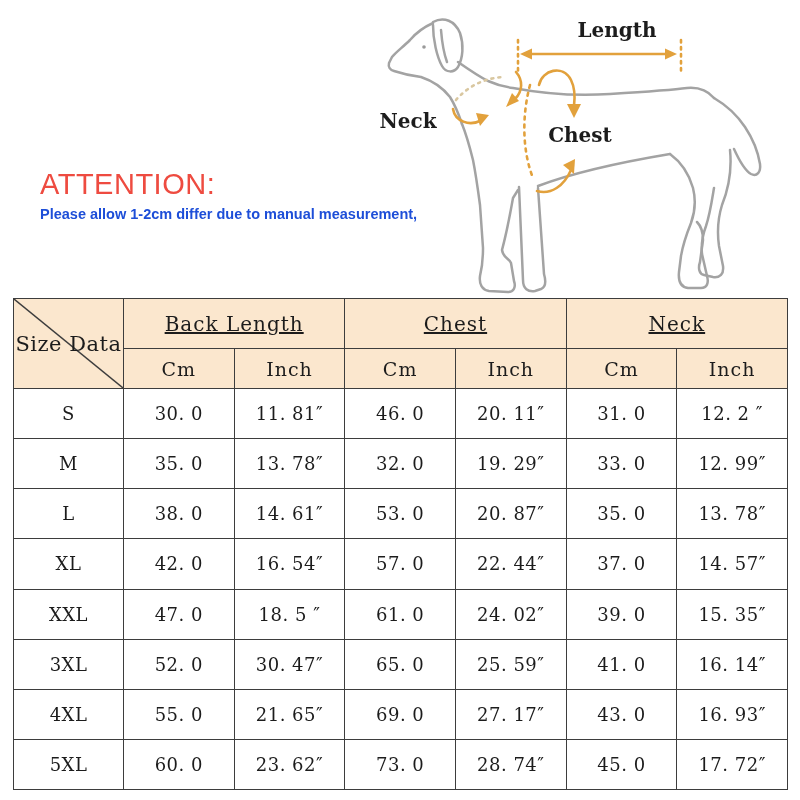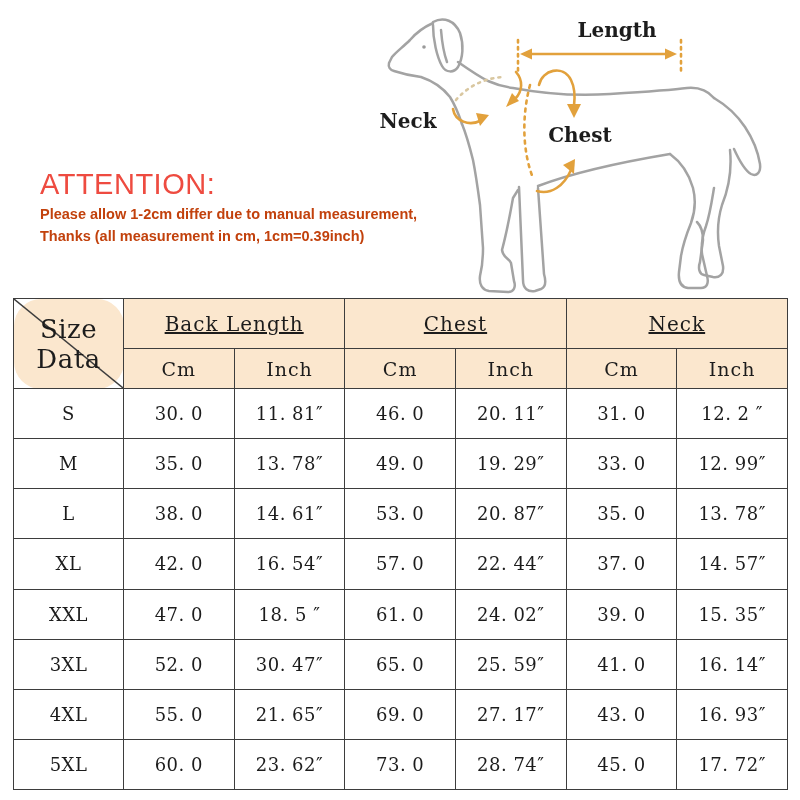--- a/index.html
+++ b/index.html
@@ -6,51 +6,50 @@
   .canvas{position:relative;width:800px;height:800px;background:#ffffff;overflow:hidden;
           font-family:"Liberation Sans",sans-serif;}
 
   .page-title{position:absolute;left:40px;top:10px;font-size:31px;font-weight:bold;
               color:#ee5348;letter-spacing:.5px;}
   .subtitle{position:absolute;left:40px;top:62px;font-size:16px;color:#9b9b9b;
             line-height:1.4;}
   .attention-title{position:absolute;left:40px;top:168px;font-size:29px;font-weight:normal;
                    color:#ee4b40;letter-spacing:.5px;}
   .attention-text{position:absolute;left:40px;top:204px;font-size:14.5px;font-weight:bold;
-                  color:#c2410c;line-height:1.5;}
+                  color:#1d4ed8;line-height:1.5;text-align:right;}
 
   .dog-diagram{position:absolute;left:370px;top:0px;width:430px;height:300px;}
   .diag-label{font-family:"DejaVu Serif",serif;font-weight:bold;font-size:20px;fill:#1c1c1c;}
 
   table.size-table{position:absolute;left:13px;top:298px;width:775px;height:492px;
        border-collapse:collapse;table-layout:fixed;text-align:center;
        font-family:"DejaVu Serif",serif;color:#1c1c1c;}
   .size-table td,.size-table th{border:1.6px solid #3d3d3d;padding:0;font-weight:normal;}
   .size-table thead th{background:#fbe7ce;}
   .row-group{height:50px;}
   .row-units{height:40px;}
   .group-hdr{font-size:20px;letter-spacing:1px;text-decoration:underline;}
   .unit-hdr{font-size:19px;letter-spacing:1px;}
   .size-table tbody td{font-size:18px;letter-spacing:.5px;background:#ffffff;height:49px;}
-  .corner-cell{position:relative;background:#fbe7ce;font-size:26px;letter-spacing:.5px;border-radius:27px;}
+  .corner-cell{position:relative;background:#fbe7ce;font-size:21px;letter-spacing:.5px;}
   .corner-cell svg{position:absolute;left:0;top:0;width:100%;height:100%;}
   .corner-label{position:relative;z-index:2;}
 </style>
 </head>
 <body>
 
 <div class="canvas">
 
 
 
   <div class="attention-title">ATTENTION:</div>
 
   <div class="attention-text">
     <div>Please allow 1-2cm differ due to manual measurement,</div>
-    <div>Thanks (all measurement in cm, 1cm=0.39inch)</div>
   </div>
 
   <svg class="dog-diagram" viewBox="0 0 430 300" fill="none">
 
     <g stroke="#a3a3a3" stroke-width="2.5" stroke-linecap="round" stroke-linejoin="round" fill="none">
 
       <path d="M 63 22 C 74 16 85 21 90 33 C 94 45 93 58 88 67 C 84 73 76 73 72 66 C 67 57 63 40 63 25"></path>
       <path d="M 71 30 C 72 42 74 54 77 62"></path>
 
       <path d="M 63 23 C 54 27 46 33 40 40 C 33 47 26 52 22 57 L 19 63 C 18 67 20 70 24 71 C 33 74 43 76 51 77 C 63 81 73 88 80 97 C 85 105 89 115 92 124"></path>
@@ -135,21 +134,21 @@
         <td>11. 81″</td>
         <td>46. 0</td>
         <td>20. 11″</td>
         <td>31. 0</td>
         <td>12. 2 ″</td>
       </tr>
       <tr>
         <td>M</td>
         <td>35. 0</td>
         <td>13. 78″</td>
-        <td>49. 0</td>
+        <td>32. 0</td>
         <td>19. 29″</td>
         <td>33. 0</td>
         <td>12. 99″</td>
       </tr>
       <tr>
         <td>L</td>
         <td>38. 0</td>
         <td>14. 61″</td>
         <td>53. 0</td>
         <td>20. 87″</td>

